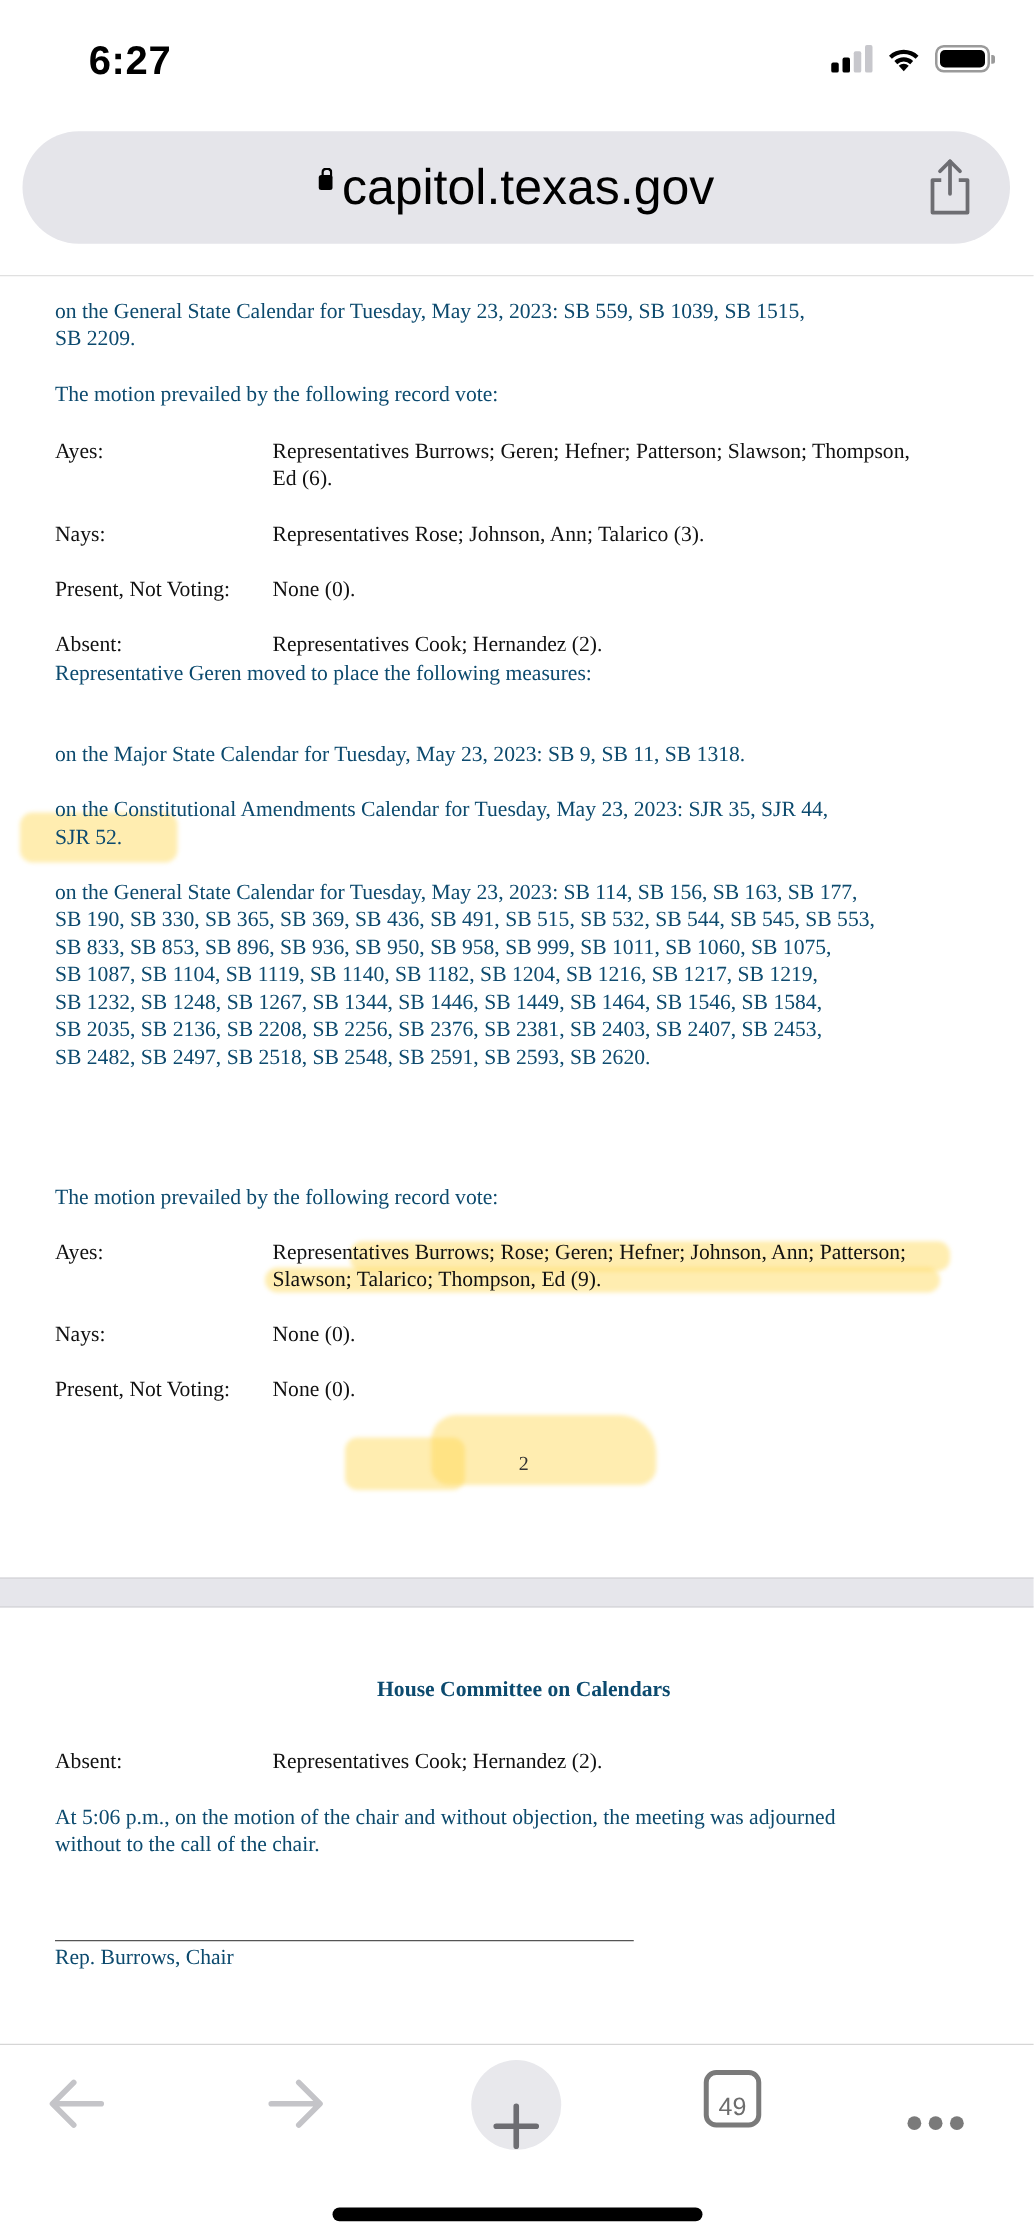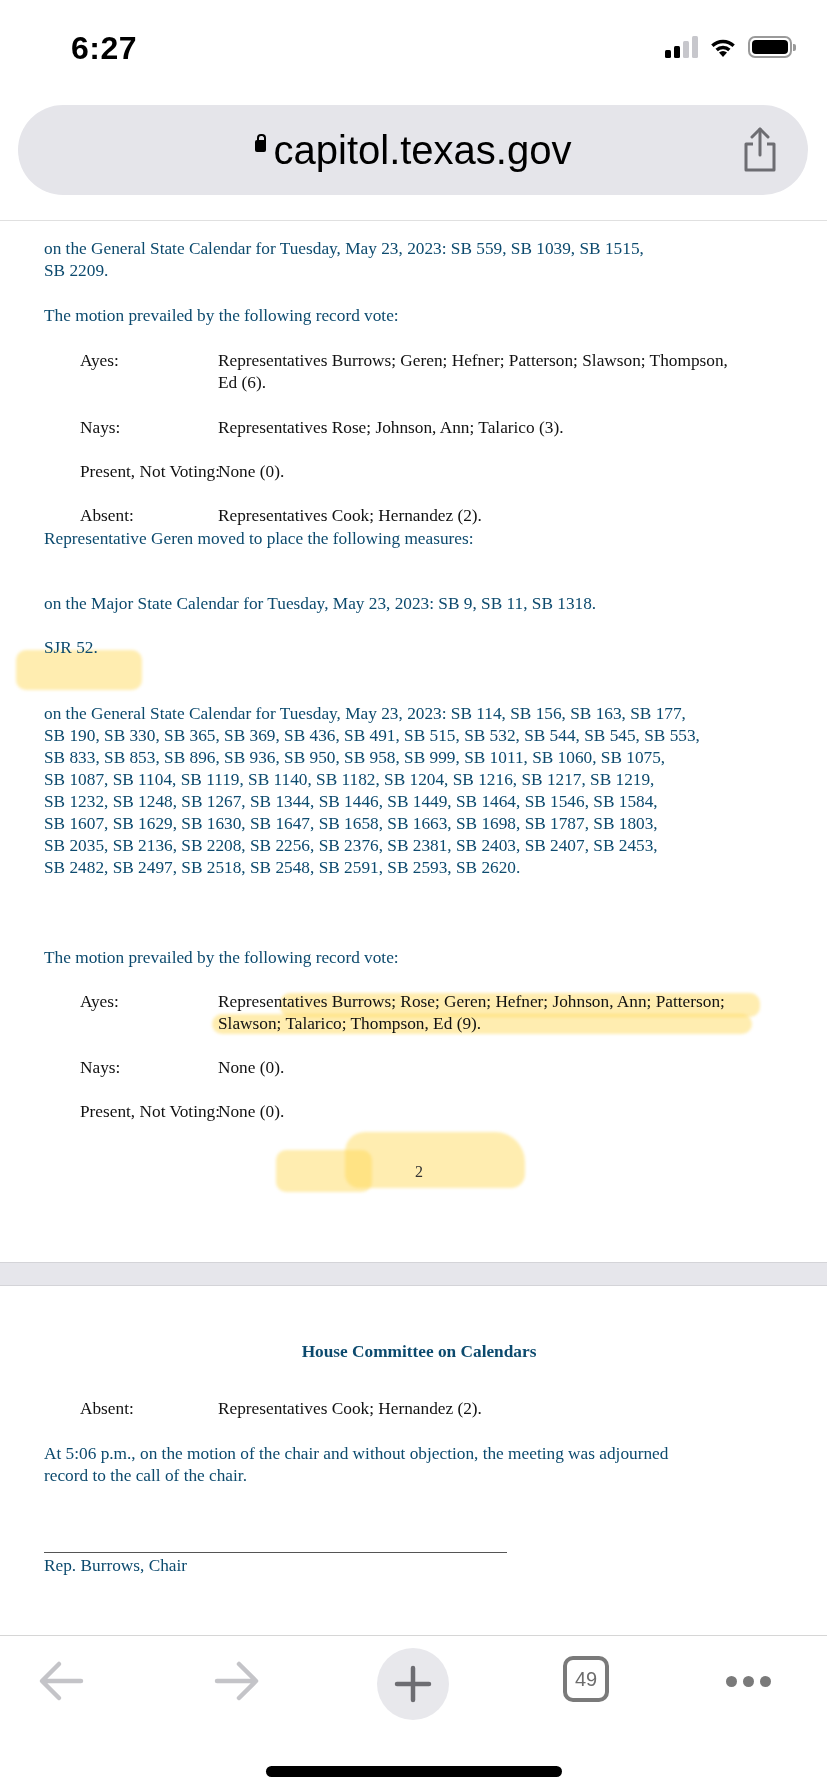--- a/index.html
+++ b/index.html
@@ -21,36 +21,36 @@
     
     .url-bar { position:absolute; left:18px; top:105px; width:790px; height:90px; background:#e5e5ea; border-radius:45px; }
     .url-text-wrap { position:absolute; left:0; right:0; top:0; height:90px; display:flex; align-items:center; justify-content:center; }
     .url-text { font-size:40px; color:#000; font-family:"Liberation Sans", sans-serif; }
     .lock { display:inline-block; width:11px; height:12px; background:#000; border-radius:2px; position:relative; margin-right:8px; top:-4px; }
     .lock:before { content:""; position:absolute; left:2px; top:-6px; width:5px; height:7px; border:2px solid #000; border-bottom:none; border-radius:4px 4px 0 0; }
     .share-btn { position:absolute; right:28px; top:20px; width:40px; height:50px; }
     .page-top-rule { position:absolute; left:0; top:220px; width:827px; height:1px; background:#e0e0e0; }
     .p { position:absolute; left:44px; width:750px; font-family:"Liberation Serif", serif; font-size:17.3px; line-height:22px; color:#0c4a6e; }
     .row { position:absolute; left:44px; width:750px; font-family:"Liberation Serif", serif; font-size:17.3px; line-height:22px; color:#111; }
-    .row .lab { position:absolute; left:0; top:0; width:170px;margin-left:36px; }
+    .row .lab { position:absolute; left:0; top:0; width:170px; }
     .row .val { position:absolute; left:174px; top:0; width:620px; }
     .bold { font-weight:bold; }
 
     .hl { position:absolute; background:rgba(255,214,80,0.45); border-radius:10px; filter:blur(1.5px); }
 
     .page-num { position:absolute; left:415px; top:1163px; font-family:"Liberation Serif", serif; font-size:16px; color:#333; }
 
     .page-gap { position:absolute; left:0; top:1262px; width:827px; height:22px; background:#e6e6eb; border-top:1px solid #d4d4d8; border-bottom:1px solid #d4d4d8; }
 
     .sig-line { position:absolute; left:44px; top:1552px; width:463px; height:1px; background:#555; }
 
     
     .toolbar-rule { position:absolute; left:0; top:1635px; width:827px; height:1px; background:#d6d6d6; }
     .toolbar { position:absolute; left:0; top:1636px; width:827px; height:90px; }
-    .tb-btn { position:absolute; display:flex; align-items:center; justify-content:center; }
+    .tb-btn { position:absolute; display:flex; align-items:flex-end; justify-content:center; }
     .back-btn { left:36px; top:22px; width:50px; height:46px; }
     .fwd-btn { left:212px; top:22px; width:50px; height:46px; }
     .new-tab-btn { left:377px; top:12px; width:72px; height:72px; border-radius:50%; background:#e8e8ec; }
     .tabs-btn { left:563px; top:20px; width:46px; height:46px; border:4px solid #7a7a7a; border-radius:10px; box-sizing:border-box; font-family:"Liberation Sans", sans-serif; font-size:20px; color:#6d6d6d; }
     .more-btn { left:720px; top:22px; width:56px; height:46px; gap:6px; }
     .more-btn span { width:11px; height:11px; border-radius:50%; background:#7a7a7a; display:block; }
     .home-indicator { position:absolute; left:266px; top:1766px; width:296px; height:11px; border-radius:6px; background:#000; }
   </style>
 </head>
 <body>
@@ -122,30 +122,30 @@
 <div class="row" style="top:505px;">
   <div class="lab">Absent:</div>
   <div class="val">Representatives Cook; Hernandez (2).</div>
 </div>
 
 <div class="p" style="top:528px;">Representative Geren moved to place the following measures:</div>
 
 <div class="p" style="top:593px;">on the Major State Calendar for Tuesday, May 23, 2023:  SB 9, SB 11, SB 1318.</div>
 
 <div class="p" style="top:637px;">
+  <div>on the Constitutional Amendments Calendar for Tuesday, May 23, 2023:  SJR 35, SJR 44,</div>
   <div>SJR 52.</div>
 </div>
 
 <div class="p" style="top:703px;">
   <div>on the General State Calendar for Tuesday, May 23, 2023:  SB 114, SB 156, SB 163, SB 177,</div>
   <div>SB 190, SB 330, SB 365, SB 369, SB 436, SB 491, SB 515, SB 532, SB 544, SB 545, SB 553,</div>
   <div>SB 833, SB 853, SB 896, SB 936, SB 950, SB 958, SB 999, SB 1011, SB 1060, SB 1075,</div>
   <div>SB 1087, SB 1104, SB 1119, SB 1140, SB 1182, SB 1204, SB 1216, SB 1217, SB 1219,</div>
   <div>SB 1232, SB 1248, SB 1267, SB 1344, SB 1446, SB 1449, SB 1464, SB 1546, SB 1584,</div>
-  <div>SB 1607, SB 1629, SB 1630, SB 1647, SB 1658, SB 1663, SB 1698, SB 1787, SB 1803,</div>
   <div>SB 2035, SB 2136, SB 2208, SB 2256, SB 2376, SB 2381, SB 2403, SB 2407, SB 2453,</div>
   <div>SB 2482, SB 2497, SB 2518, SB 2548, SB 2591, SB 2593, SB 2620.</div>
 </div>
 
 <div class="p" style="top:947px;">The motion prevailed by the following record vote:</div>
 
 <div class="row" style="top:991px;">
   <div class="lab">Ayes:</div>
   <div class="val">
     <div>Representatives Burrows; Rose; Geren; Hefner; Johnson, Ann; Patterson;</div>
@@ -171,21 +171,21 @@
   <div class="bold">House Committee on Calendars</div>
 </div>
 
 <div class="row" style="top:1398px;">
   <div class="lab">Absent:</div>
   <div class="val">Representatives Cook; Hernandez (2).</div>
 </div>
 
 <div class="p" style="top:1443px;">
   <div>At 5:06 p.m., on the motion of the chair and without objection, the meeting was adjourned</div>
-  <div>record to the call of the chair.</div>
+  <div>without to the call of the chair.</div>
 </div>
 
 <div class="sig-line"></div>
 <div class="p" style="top:1555px;">Rep. Burrows, Chair</div>
 
 <div class="toolbar-rule"></div>
 <div class="toolbar">
   <div class="tb-btn back-btn">
     <svg width="48" height="42" viewBox="0 0 48 42">
       <path d="M44 21 L6 21 M22 4 L5 21 L22 38" stroke="#c4c4c8" stroke-width="4.5" fill="none" stroke-linecap="round" stroke-linejoin="round"></path>

